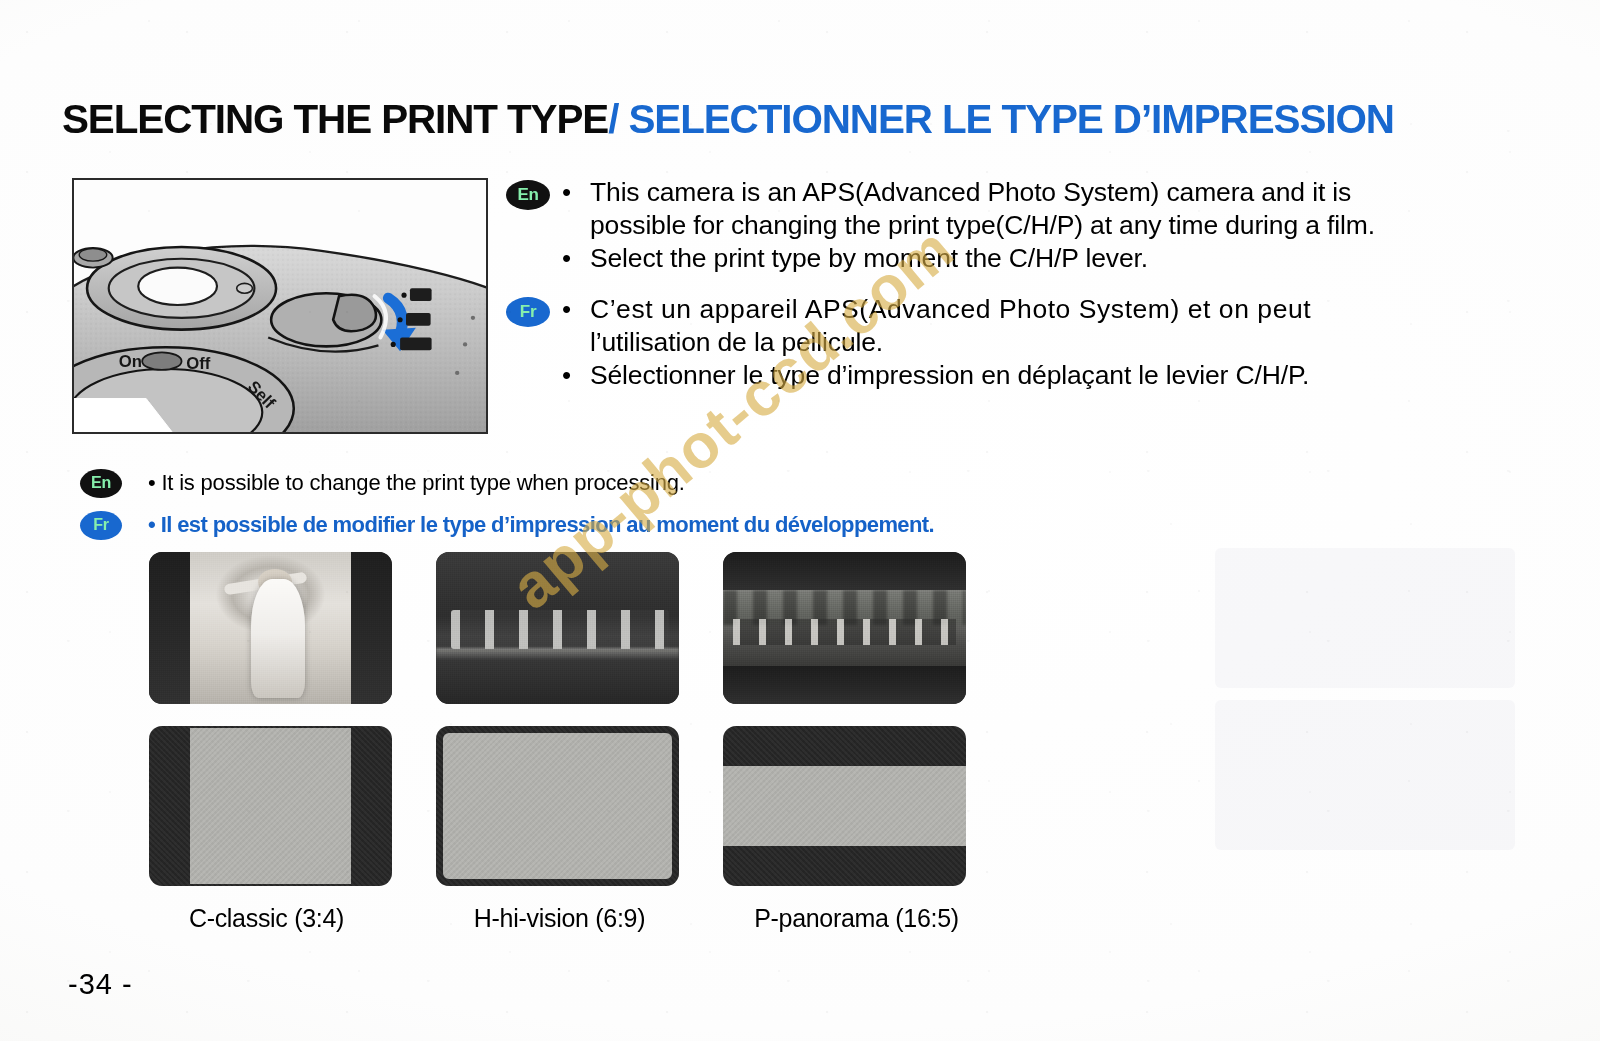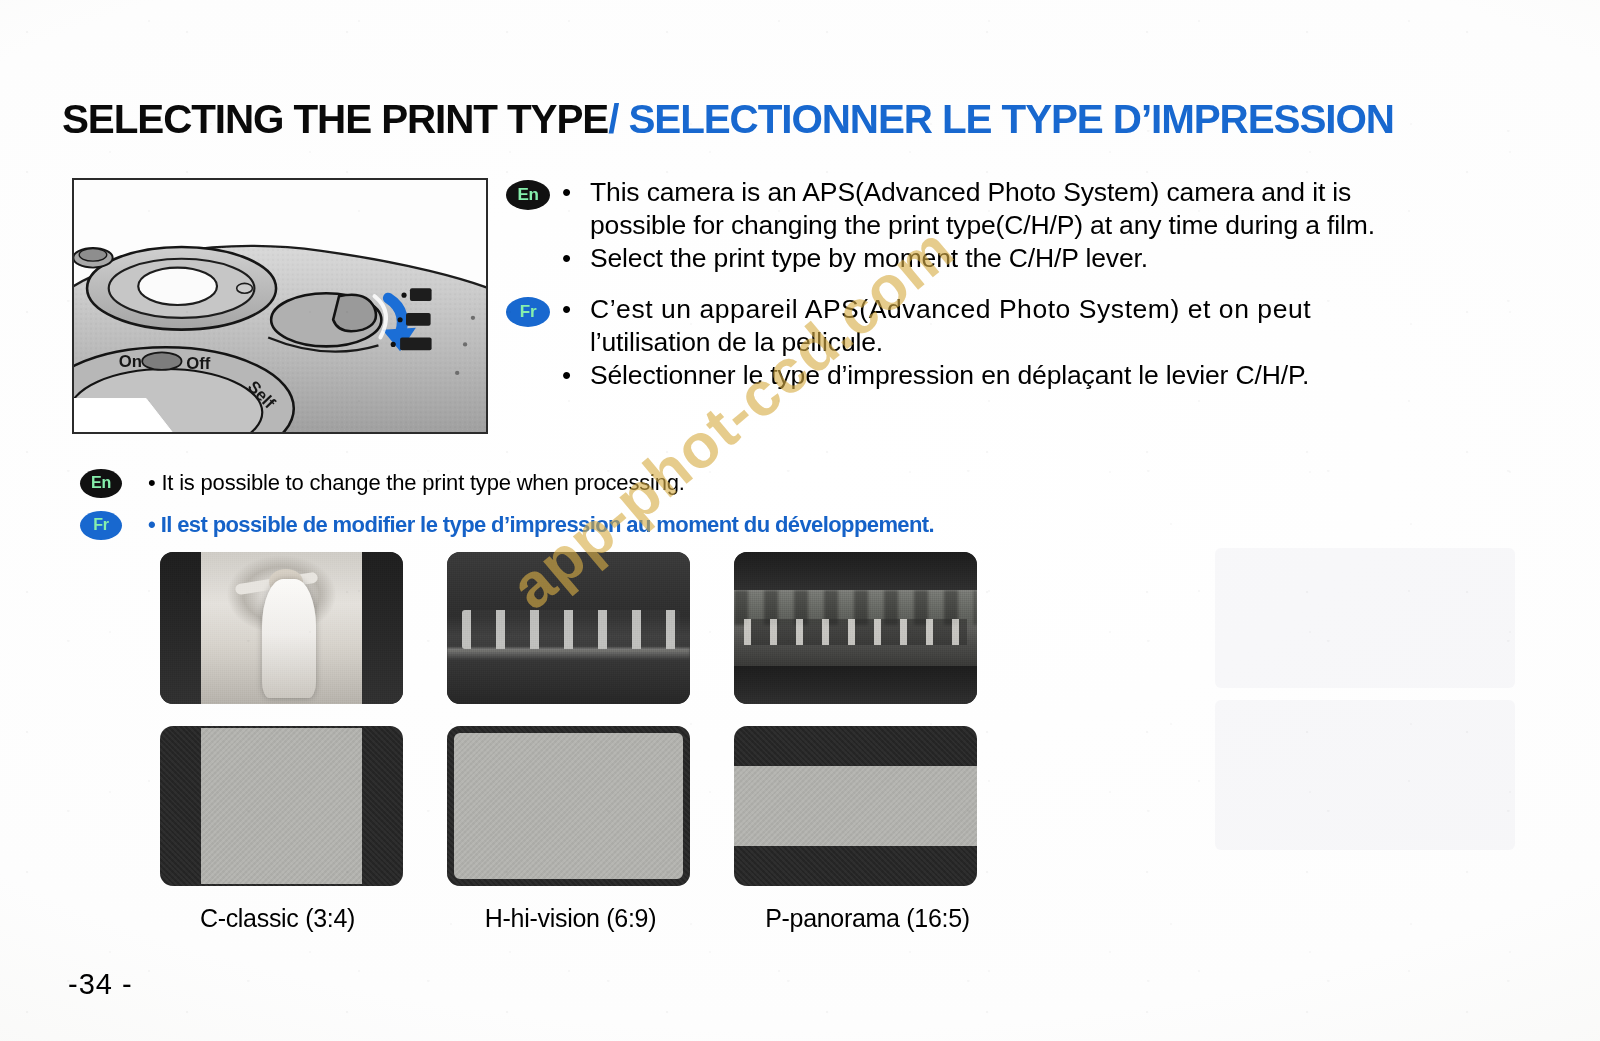--- a/index.html
+++ b/index.html
@@ -140,21 +140,21 @@
   }
   .note-text.fr-note {
     color: #1562c8;
     font-weight: 700;
     letter-spacing: -.6px;
   }
 
   
   #print-grid {
     position: absolute;
-    left: 160px;
+    left: 149px;
     top: 552px;
     width: 860px;
   }
   .grid-row { display: flex; }
   .cell { width: 243px; margin-right: 44px; }
   .cell:last-child { margin-right: 0; }
 
   .photo {
     height: 152px;
     border-radius: 13px;

